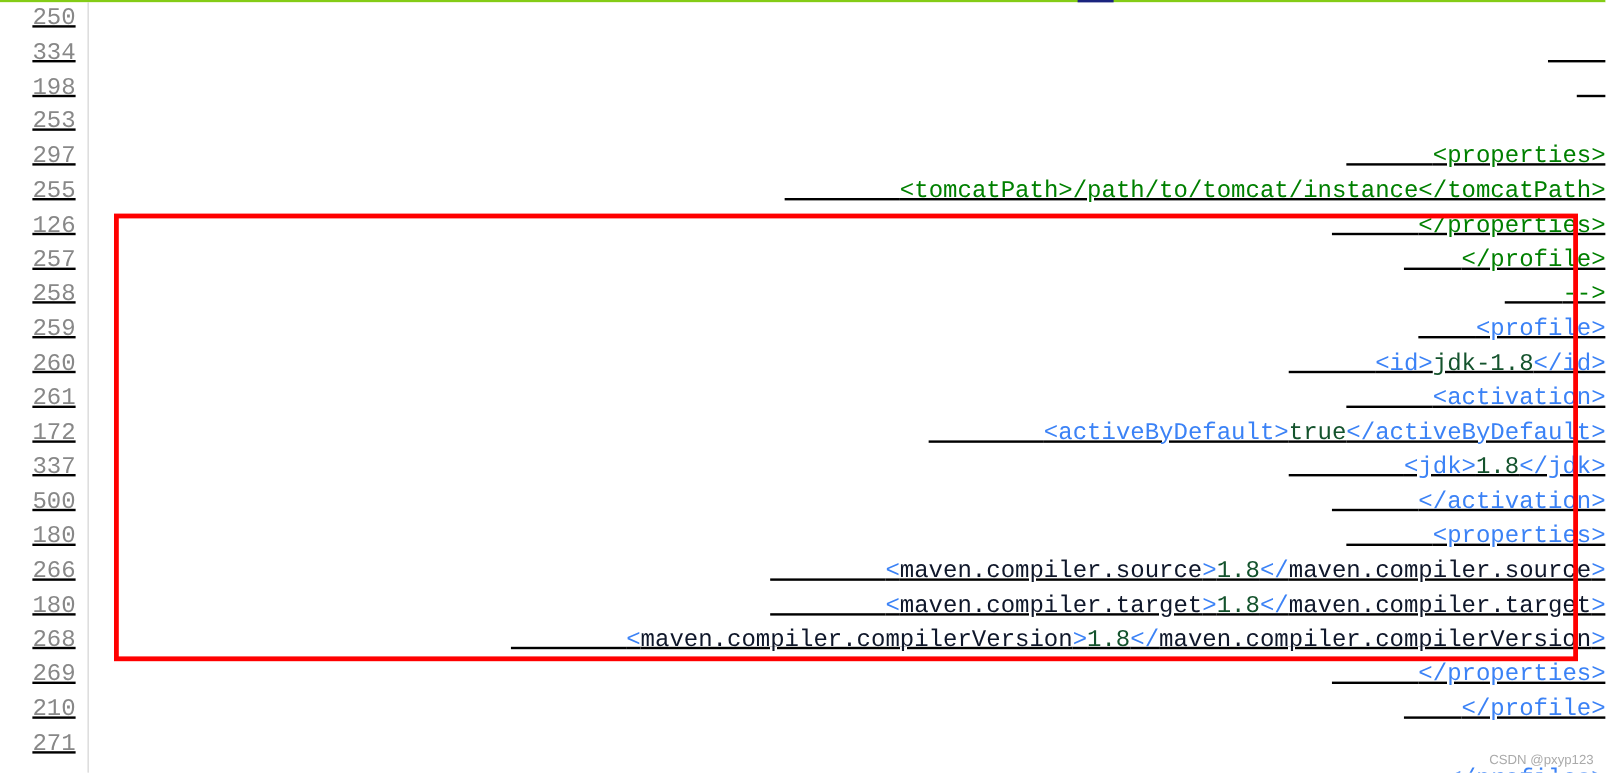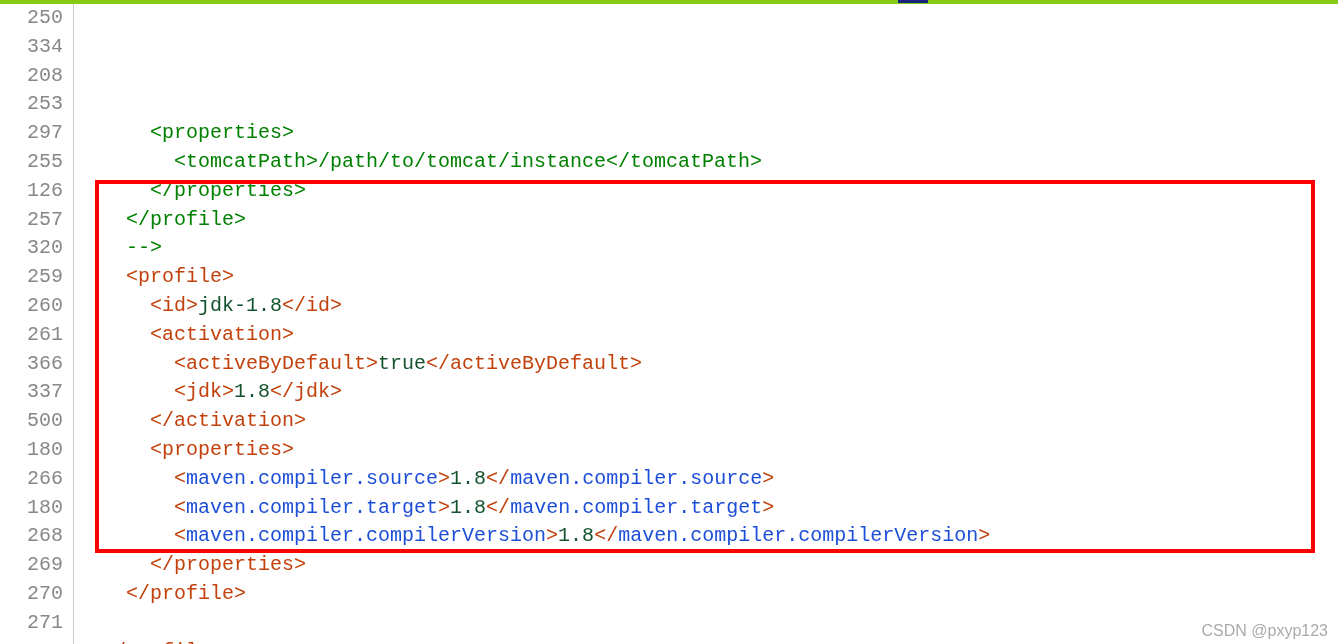--- a/index.html
+++ b/index.html
@@ -12,21 +12,22 @@
       font-size: 20px;
       background: #ffffff;
       width: 1338px;
       height: 644px;
       position: relative;
       overflow: hidden;
     }
     .editor-container {
       display: flex;
       height: 100%;
-      border-top: 4px solid #84cc16;
+      border-top: 2px solid #84cc16;
+      text-decoration: underline;
     }
     .gutter {
       width: 74px;
       background: #ffffff;
       border-right: 1px solid #cccccc;
       color: #888888;
       text-align: right;
       padding-right: 10px;
       font-family: 'Courier New', monospace;
       line-height: 28.8px;
@@ -35,79 +36,80 @@
     .gutter-line {
       height: 28.8px;
     }
     .code-area {
       flex: 1;
       position: relative;
       background: #ffffff;
       padding-left: 4px;
       line-height: 28.8px;
       white-space: pre;
+      text-align: right;
     }
     .code-line {
       height: 28.8px;
       display: block;
     }
     .comment { color: #008000; }
-    .tag { color: #c2410c; }
+    .tag { color: #3b82f6; }
     .text { color: #14532d; }
-    .attr { color: #1d4ed8; }
+    .attr { color: #0f172a; }
     .highlight-box {
       position: absolute;
       border: 4px solid #ff0000;
       pointer-events: none;
     }
     .watermark {
       position: absolute;
       right: 10px;
       bottom: 4px;
       font-family: Arial, sans-serif;
-      font-size: 16px;
+      font-size: 11px;
       color: #aaaaaa;
     }
     .top-marker {
       position: absolute;
       top: 0;
       left: 898px;
       width: 30px;
       height: 3px;
       background: #1a237e;
     }
   </style>
 </head>
 <body>
 
 <div class="top-marker"></div>
 
 <div class="editor-container">
   <div class="gutter" id="gutter">
       <div class="gutter-line">250</div>
       <div class="gutter-line">334</div>
-      <div class="gutter-line">208</div>
+      <div class="gutter-line">198</div>
       <div class="gutter-line">253</div>
       <div class="gutter-line">297</div>
       <div class="gutter-line">255</div>
       <div class="gutter-line">126</div>
       <div class="gutter-line">257</div>
-      <div class="gutter-line">320</div>
+      <div class="gutter-line">258</div>
       <div class="gutter-line">259</div>
       <div class="gutter-line">260</div>
       <div class="gutter-line">261</div>
-      <div class="gutter-line">366</div>
+      <div class="gutter-line">172</div>
       <div class="gutter-line">337</div>
       <div class="gutter-line">500</div>
       <div class="gutter-line">180</div>
       <div class="gutter-line">266</div>
       <div class="gutter-line">180</div>
       <div class="gutter-line">268</div>
       <div class="gutter-line">269</div>
-      <div class="gutter-line">270</div>
+      <div class="gutter-line">210</div>
       <div class="gutter-line">271</div>
     </div>
   <div class="code-area" id="code-area">
     <div class="highlight-box" id="highlight-box" style="top: 176px; left: 21px; width: 1220px; height: 373px;"></div>
   <div class="code-line"><span></span></div><div class="code-line"><span>      </span><span class="comment">&lt;properties&gt;</span></div><div class="code-line"><span>        </span><span class="comment">&lt;tomcatPath&gt;/path/to/tomcat/instance&lt;/tomcatPath&gt;</span></div><div class="code-line"><span>      </span><span class="comment">&lt;/properties&gt;</span></div><div class="code-line"><span>    </span><span class="comment">&lt;/profile&gt;</span></div><div class="code-line"><span>    </span><span class="comment">--&gt;</span></div><div class="code-line"><span>    </span><span class="tag">&lt;profile&gt;</span></div><div class="code-line"><span>      </span><span class="tag">&lt;id&gt;</span><span class="text">jdk-1.8</span><span class="tag">&lt;/id&gt;</span></div><div class="code-line"><span>      </span><span class="tag">&lt;activation&gt;</span></div><div class="code-line"><span>        </span><span class="tag">&lt;activeByDefault&gt;</span><span class="text">true</span><span class="tag">&lt;/activeByDefault&gt;</span></div><div class="code-line"><span>        </span><span class="tag">&lt;jdk&gt;</span><span class="text">1.8</span><span class="tag">&lt;/jdk&gt;</span></div><div class="code-line"><span>      </span><span class="tag">&lt;/activation&gt;</span></div><div class="code-line"><span>      </span><span class="tag">&lt;properties&gt;</span></div><div class="code-line"><span>        </span><span class="tag">&lt;</span><span class="attr">maven.compiler.source</span><span class="tag">&gt;</span><span class="text">1.8</span><span class="tag">&lt;/</span><span class="attr">maven.compiler.source</span><span class="tag">&gt;</span></div><div class="code-line"><span>        </span><span class="tag">&lt;</span><span class="attr">maven.compiler.target</span><span class="tag">&gt;</span><span class="text">1.8</span><span class="tag">&lt;/</span><span class="attr">maven.compiler.target</span><span class="tag">&gt;</span></div><div class="code-line"><span>        </span><span class="tag">&lt;</span><span class="attr">maven.compiler.compilerVersion</span><span class="tag">&gt;</span><span class="text">1.8</span><span class="tag">&lt;/</span><span class="attr">maven.compiler.compilerVersion</span><span class="tag">&gt;</span></div><div class="code-line"><span>      </span><span class="tag">&lt;/properties&gt;</span></div><div class="code-line"><span>    </span><span class="tag">&lt;/profile&gt;</span></div><div class="code-line"><span></span></div><div class="code-line"><span>  </span><span class="tag">&lt;/profiles&gt;</span></div></div>
 </div>
 
 <div class="watermark">CSDN @pxyp123</div>
 
 </body></html>

